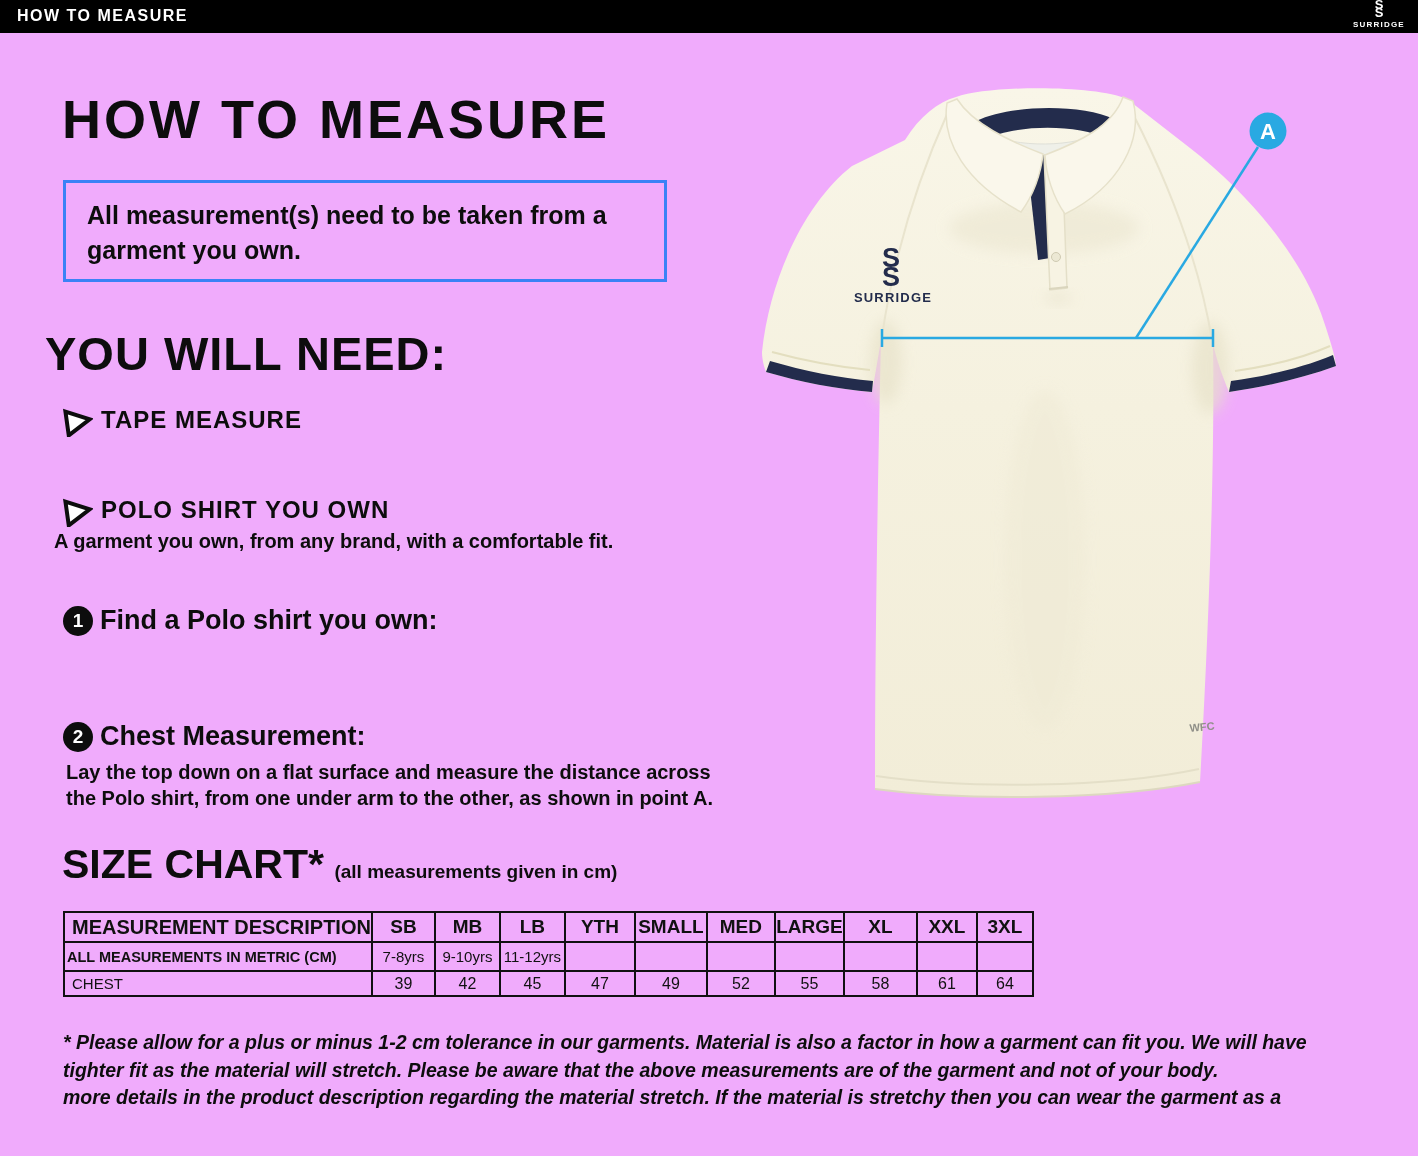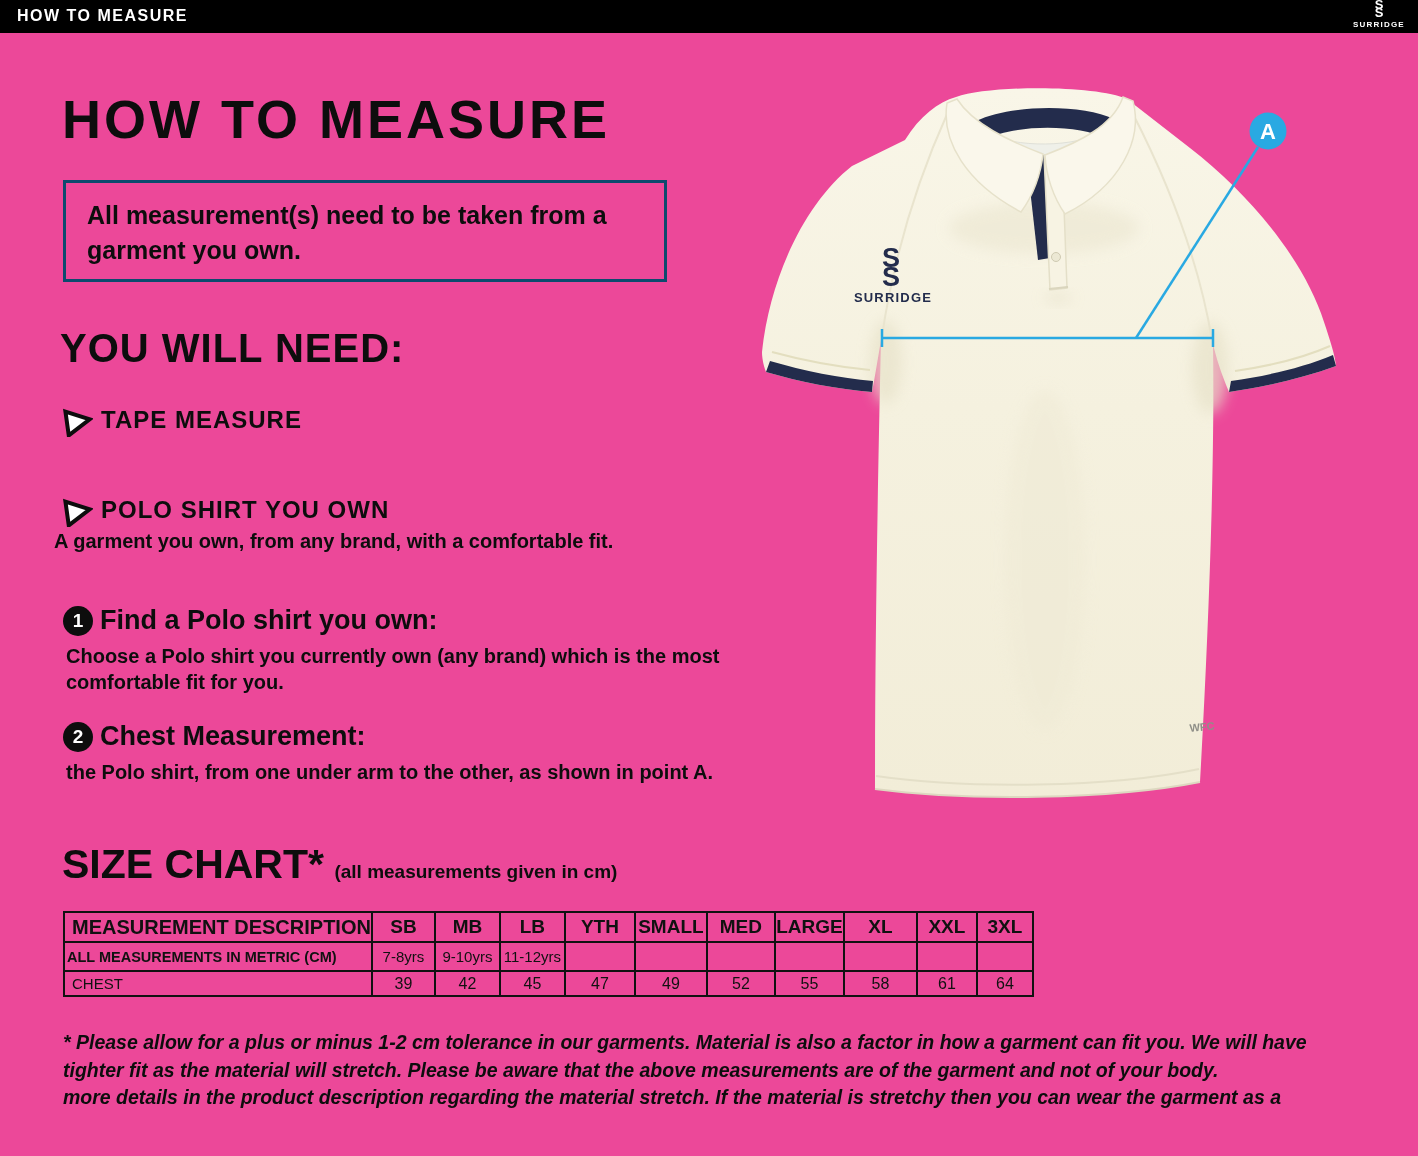--- a/index.html
+++ b/index.html
@@ -1,32 +1,32 @@
 <!DOCTYPE html>
 <html><head>
 <meta charset="utf-8">
 <style>
   * { margin:0; padding:0; box-sizing:border-box; }
   body { background:#ffffff; font-family:"Liberation Sans", sans-serif; color:#111; }
-  #canvas { position:relative; width:1418px; height:1156px; background:#ec4899; overflow:hidden; }
+  #canvas { position:relative; width:1418px; height:1156px; background:#f0abfc; overflow:hidden; }
 
   
   .topbar { position:absolute; left:0; top:0; width:1418px; height:33px; background:#000; }
   .topbar-title { position:absolute; left:17px; top:7px; color:#fff; font-size:16px; font-weight:700; letter-spacing:1.5px; }
   .topbar-logo { position:absolute; right:8px; top:1px; width:62px; height:31px; color:#fff; text-align:center; }
   .topbar-logo .logo-s { display:block; font-weight:800; font-size:13px; line-height:8px; letter-spacing:0; }
   .topbar-logo .logo-word { display:block; margin-top:3px; font-weight:700; font-size:8px; letter-spacing:1.2px; }
 
   
   .h1 { position:absolute; left:62px; top:88px; font-size:54px; font-weight:800; letter-spacing:3px; color:#0d0d0d; }
-  .notice-box { position:absolute; left:63px; top:180px; width:604px; height:102px; border:3px solid #0c4a6e; padding:15px 0 0 21px; }
+  .notice-box { position:absolute; left:63px; top:180px; width:604px; height:102px; border:3px solid #3b82f6; padding:15px 0 0 21px; }
   .notice-line { font-size:25px; font-weight:700; line-height:35px; color:#0d0d0d; }
 
   .h2 { position:absolute; font-weight:800; color:#0d0d0d; }
-  .h2.need { left:60px; top:326px; font-size:40px; letter-spacing:1px;text-align:right; }
+  .h2.need { left:45px; top:326px; font-size:47px; letter-spacing:1px;text-align:right; }
 
   .need-icon { position:absolute; width:30px; height:30px; }
   .need-title { position:absolute; font-size:24px; font-weight:800; letter-spacing:1px; color:#0d0d0d; }
   .need-desc { position:absolute; font-size:20px; font-weight:700; color:#0d0d0d; }
 
   .step-badge { position:absolute; width:30px; height:30px; border-radius:50%; background:#0d0d0d; color:#fff;
                 font-size:19px; font-weight:800; text-align:center; line-height:30px; }
   .step-title { position:absolute; font-size:27px; font-weight:800; color:#0d0d0d; }
   .step-body { position:absolute; font-size:20px; font-weight:700; line-height:26px; color:#0d0d0d; }
 
@@ -77,28 +77,25 @@
   <div class="need-title" style="left:101px; top:406px;">TAPE MEASURE</div>
 
   <svg class="need-icon" style="left:63px; top:497px;" viewBox="0 0 30 30">
     <polygon points="4,3 27,14 4,27" fill="#fff" stroke="#0d0d0d" stroke-width="4" stroke-linejoin="miter" transform="rotate(-8 15 15)"></polygon>
   </svg>
   <div class="need-title" style="left:101px; top:496px;">POLO SHIRT YOU OWN</div>
   <div class="need-desc" style="left:54px; top:530px;">A garment you own, from any brand, with a comfortable fit.</div>
 
   <span class="step-badge" style="left:63px; top:606px;">1</span>
   <div class="step-title" style="left:100px; top:605px;">Find a Polo shirt you own:</div>
-  <div class="step-body" style="left:66px; top:643px;">
-    <div>Choose a Polo shirt you currently own (any brand) which is the most</div>
-    <div>comfortable fit for you.</div>
-  </div>
 
   <span class="step-badge" style="left:63px; top:722px;">2</span>
   <div class="step-title" style="left:100px; top:721px;">Chest Measurement:</div>
   <div class="step-body" style="left:66px; top:759px;">
+    <div>Lay the top down on a flat surface and measure the distance across</div>
     <div>the Polo shirt, from one under arm to the other, as shown in point A.</div>
   </div>
 
   <div class="sizechart-head">
     <span class="sizechart-title">SIZE CHART*</span>
     <span class="sizechart-sub">(all measurements given in cm)</span>
   </div>
 
   <table class="size-table">
     <colgroup>

